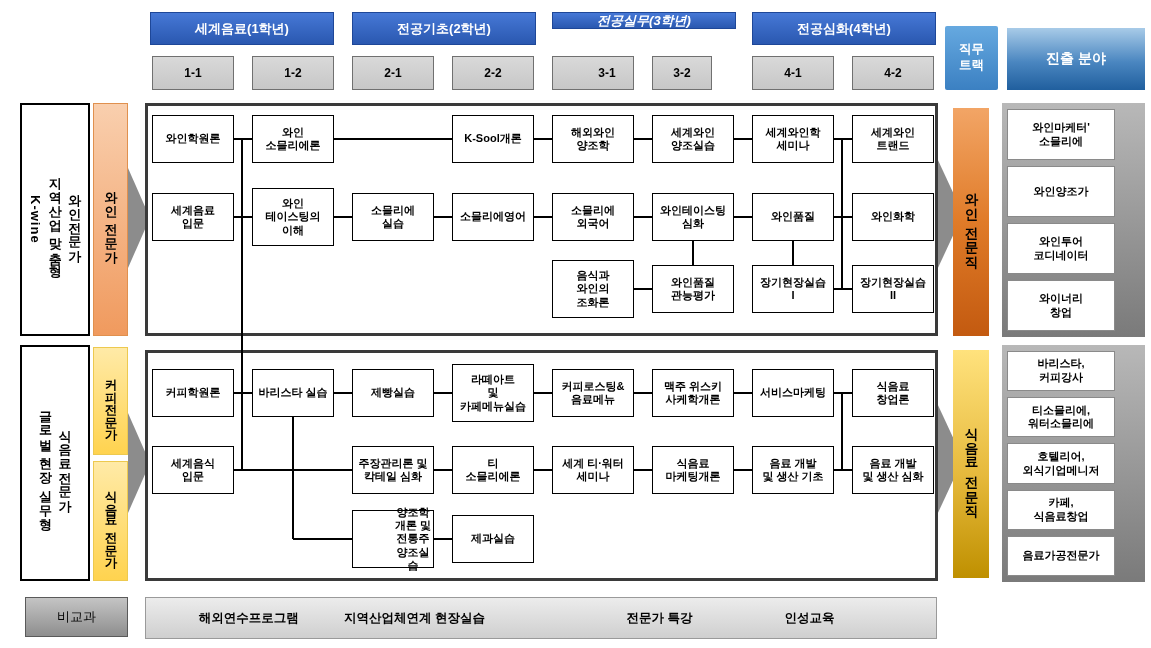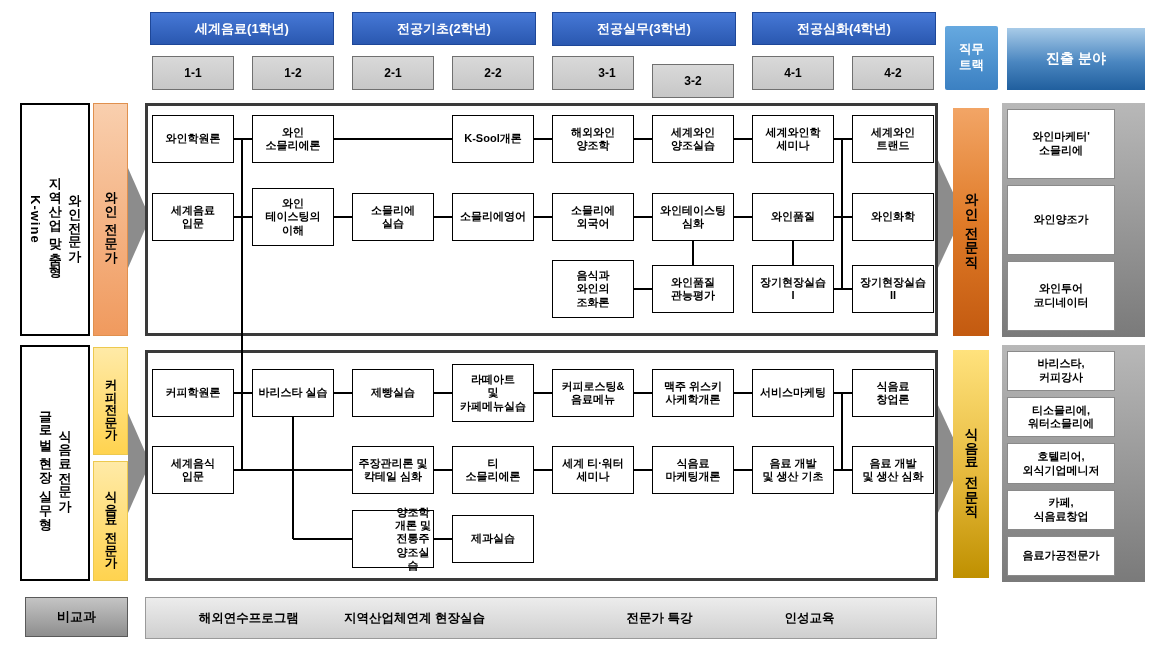--- a/index.html
+++ b/index.html
@@ -39,40 +39,40 @@
     background:#fff;border:1.5px solid #000;box-sizing:border-box;
     font-size:11px;font-weight:bold;line-height:1.2;white-space:pre-line;color:#000;}
   .connector{position:absolute;background:#000;}
 
   .careers{position:absolute;display:flex;flex-direction:column;gap:6px;box-sizing:border-box;
     padding:6px 30px 6px 5px;background:linear-gradient(180deg,#b8b8b8,#7a7a7a);}
   .career-item{flex:1;display:flex;align-items:center;justify-content:center;text-align:center;
     background:#fff;border:1px solid #8a8a8a;font-size:11px;font-weight:600;line-height:1.25;white-space:pre-line;}
 
   .extracurricular{background:linear-gradient(180deg,#c4c4c4,#8e8e8e);border:1px solid #5a5a5a;
-    font-size:13px;font-weight:bold;color:#000;box-sizing:border-box;}
+    font-size:13px;font-weight:normal;color:#000;box-sizing:border-box;}
   .bottom-bar{position:absolute;background:linear-gradient(180deg,#ececec,#cfcfcf);border:1px solid #9a9a9a;box-sizing:border-box;}
   .bottom-item{position:absolute;top:50%;transform:translate(-50%,-50%);font-size:12.5px;font-weight:bold;color:#000;white-space:nowrap;}
 </style>
 </head>
 <body>
 
 <div id="canvas">
 
 
   <div id="header-area">
       <div class="phase-header" style="left: 150px; top: 12px; width: 184px; height: 33px;">세계음료(1학년)</div>
       <div class="semester-cell" style="left: 152px; top: 56px; width: 82px; height: 34px;">1-1</div>
       <div class="semester-cell" style="left: 252px; top: 56px; width: 82px; height: 34px;">1-2</div>
       <div class="phase-header" style="left: 352px; top: 12px; width: 184px; height: 33px;">전공기초(2학년)</div>
       <div class="semester-cell" style="left: 352px; top: 56px; width: 82px; height: 34px;">2-1</div>
       <div class="semester-cell" style="left: 452px; top: 56px; width: 82px; height: 34px;">2-2</div>
-      <div class="phase-header" style="left: 552px; top: 12px; width: 184px; height: 34px;">전공실무(3학년)</div>
+      <div class="phase-header" style="left: 552px; top: 12px; width: 184px; height: 17px; font-style: italic;">전공실무(3학년)</div>
       <div class="semester-cell" style="left: 552px; top: 56px; width: 82px; height: 34px; padding-left: 28px;">3-1</div>
-      <div class="semester-cell" style="left: 652px; top: 56px; width: 82px; height: 34px; margin-top: 8px;">3-2</div>
+      <div class="semester-cell" style="left: 652px; top: 56px; width: 60px; height: 34px;">3-2</div>
       <div class="phase-header" style="left: 752px; top: 12px; width: 184px; height: 33px;">전공심화(4학년)</div>
       <div class="semester-cell" style="left: 752px; top: 56px; width: 82px; height: 34px;">4-1</div>
       <div class="semester-cell" style="left: 852px; top: 56px; width: 82px; height: 34px;">4-2</div>
     </div>
 
   <div class="abs flexc job-track pre" style="left:945px;top:26px;width:53px;height:64px;">직무
 트랙</div>
   <div class="abs flexc career-field" style="left:1007px;top:28px;width:138px;height:62px;">진출 분야</div>
 
   <div class="abs v-box group-box pre" style="left:20px;top:103px;width:70px;height:233px;">와인전문가
@@ -201,20 +201,22 @@
 
   <div class="abs v-box wine-track" style="left:953px;top:108px;width:36px;height:228px;">와인 전문직</div>
   <div class="abs v-box food-track" style="left:953px;top:350px;width:36px;height:228px;">식음료 전문직</div>
 
   <div id="wine-careers" class="careers" style="left:1002px;top:103px;width:143px;height:234px;">
       <div class="career-item">와인마케터'
 소믈리에</div>
       <div class="career-item">와인양조가</div>
       <div class="career-item">와인투어
 코디네이터</div>
+      <div class="career-item">와이너리
+창업</div>
     </div>
   <div id="food-careers" class="careers" style="left:1002px;top:345px;width:143px;height:237px;">
       <div class="career-item">바리스타,
 커피강사</div>
       <div class="career-item">티소믈리에,
 워터소믈리에</div>
       <div class="career-item">호텔리어,
 외식기업메니저</div>
       <div class="career-item">카페,
 식음료창업</div>

